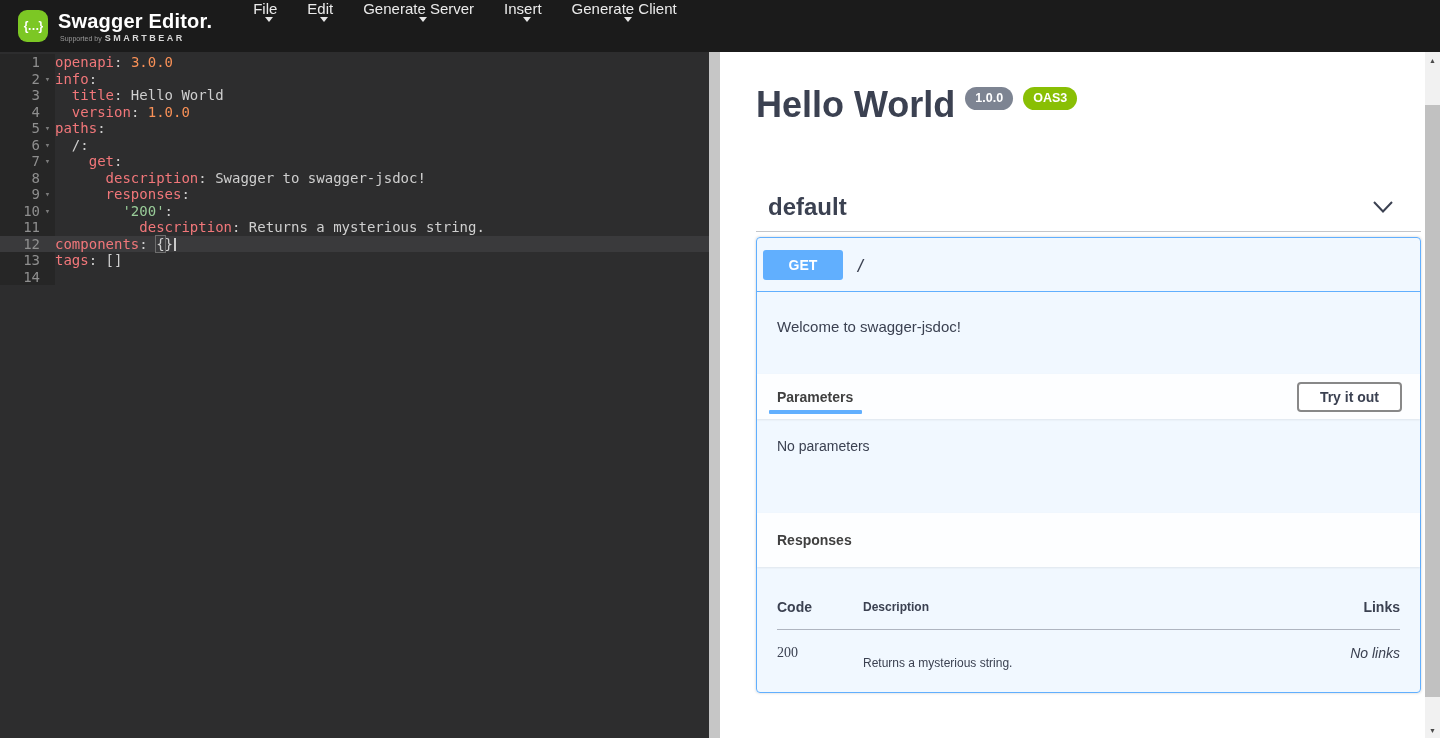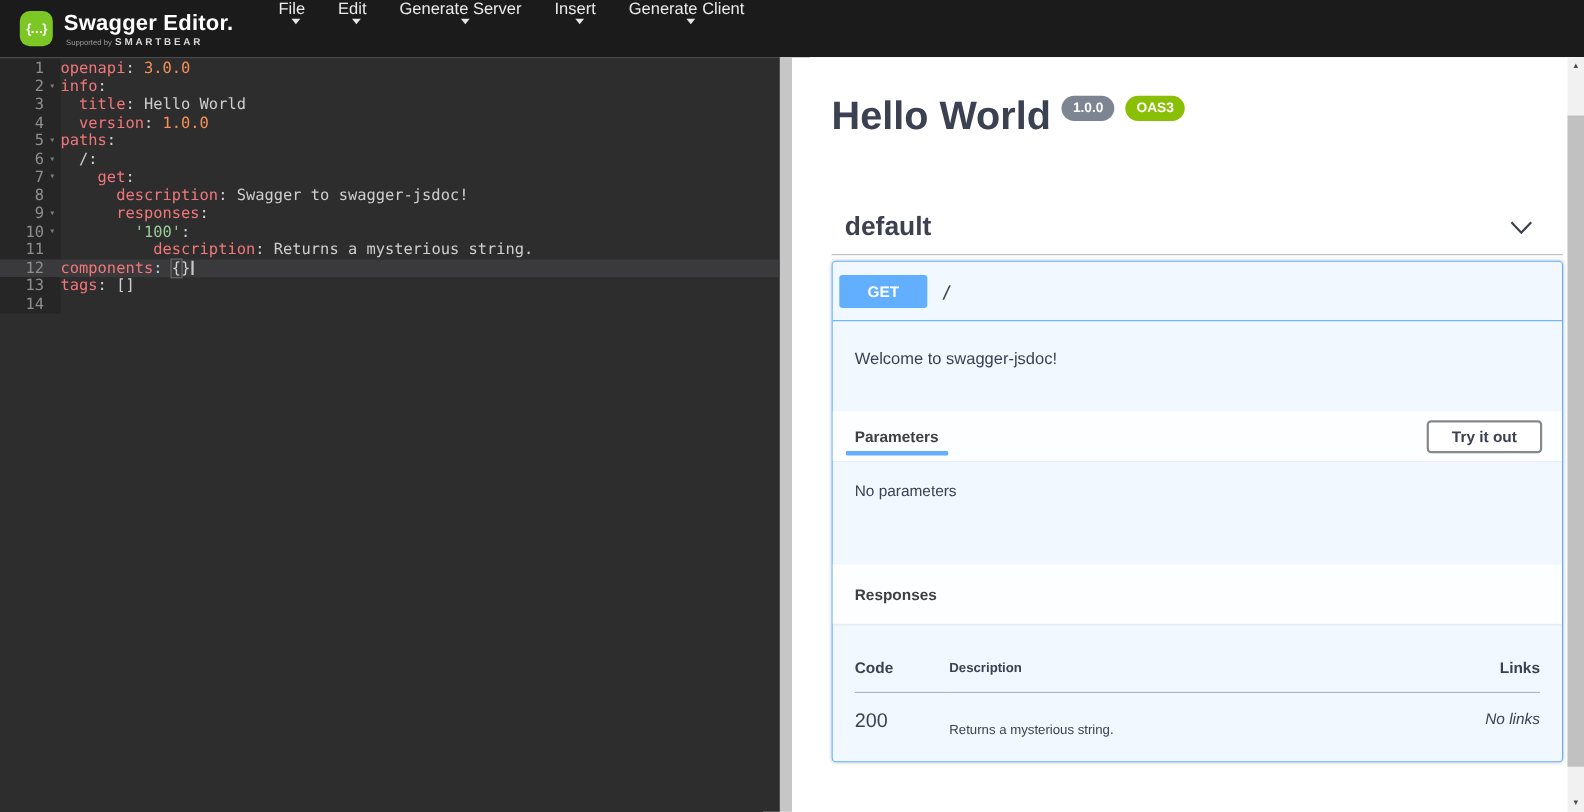--- a/index.html
+++ b/index.html
@@ -87,21 +87,21 @@
   .no-params { height:94px; padding:19px 20px; font-size:14px; color:#3b4151; }
 
   .table-wrap { padding:20px 20px 22px 20px; }
   table.responses { width:100%; border-collapse:collapse; }
   .responses th { text-align:left; color:#3b4151; font-weight:700;
                   padding:12px 0 14px 0; border-bottom:1px solid rgba(59,65,81,.2); }
   .th-code { font-size:14px; width:86px; }
   .th-desc { font-size:12px; }
   .th-links { font-size:14px; text-align:right !important; width:120px; }
   .responses td { vertical-align:top; padding-top:15px; color:#3b4151; }
-  .td-code { font-size:18px; }
+  .td-code { font-size:14px;font-family:Liberation Serif, serif; }
   .td-desc { font-size:12px; padding-top:26px !important; }
   .td-links { font-size:14px; font-style:italic; text-align:right; }
 
   
   .scrollbar { position:absolute; right:0; top:52px; width:15px; height:686px; background:#f1f1f1; }
   .scroll-btn { position:absolute; left:0; width:15px; height:16px; display:flex;
                 align-items:center; justify-content:center; font-size:7px; color:#4a4a4a; }
   .scroll-btn.up { top:0; }
   .scroll-btn.down { bottom:0; }
   .scroll-thumb { position:absolute; left:0; top:53px; width:15px; height:592px; background:#c1c1c1; }
@@ -145,21 +145,21 @@
   <div class="editor-lines">
       <div class="line"><span class="gutter"><span class="ln">1</span><span class="fold"></span></span><span class="code"><span class="t-key">openapi</span><span class="t-plain">: </span><span class="t-num">3.0.0</span></span></div>
       <div class="line"><span class="gutter"><span class="ln">2</span><span class="fold">▾</span></span><span class="code"><span class="t-key">info</span><span class="t-plain">:</span></span></div>
       <div class="line"><span class="gutter"><span class="ln">3</span><span class="fold"></span></span><span class="code"><span class="t-plain">  </span><span class="t-key">title</span><span class="t-plain">: Hello World</span></span></div>
       <div class="line"><span class="gutter"><span class="ln">4</span><span class="fold"></span></span><span class="code"><span class="t-plain">  </span><span class="t-key">version</span><span class="t-plain">: </span><span class="t-num">1.0.0</span></span></div>
       <div class="line"><span class="gutter"><span class="ln">5</span><span class="fold">▾</span></span><span class="code"><span class="t-key">paths</span><span class="t-plain">:</span></span></div>
       <div class="line"><span class="gutter"><span class="ln">6</span><span class="fold">▾</span></span><span class="code"><span class="t-plain">  /:</span></span></div>
       <div class="line"><span class="gutter"><span class="ln">7</span><span class="fold">▾</span></span><span class="code"><span class="t-plain">    </span><span class="t-key">get</span><span class="t-plain">:</span></span></div>
       <div class="line"><span class="gutter"><span class="ln">8</span><span class="fold"></span></span><span class="code"><span class="t-plain">      </span><span class="t-key">description</span><span class="t-plain">: Swagger to swagger-jsdoc!</span></span></div>
       <div class="line"><span class="gutter"><span class="ln">9</span><span class="fold">▾</span></span><span class="code"><span class="t-plain">      </span><span class="t-key">responses</span><span class="t-plain">:</span></span></div>
-      <div class="line"><span class="gutter"><span class="ln">10</span><span class="fold">▾</span></span><span class="code"><span class="t-plain">        </span><span class="t-str">'100'</span><span class="t-plain">:</span></span></div>
+      <div class="line"><span class="gutter"><span class="ln">10</span><span class="fold">▾</span></span><span class="code"><span class="t-plain">        </span><span class="t-str">'200'</span><span class="t-plain">:</span></span></div>
       <div class="line"><span class="gutter"><span class="ln">11</span><span class="fold"></span></span><span class="code"><span class="t-plain">          </span><span class="t-key">description</span><span class="t-plain">: Returns a mysterious string.</span></span></div>
       <div class="line active"><span class="gutter"><span class="ln">12</span><span class="fold"></span></span><span class="code"><span class="t-key">components</span><span class="t-plain">: </span><span class="t-bracket">{</span><span class="t-plain">}</span><span class="cursor"></span></span></div>
       <div class="line"><span class="gutter"><span class="ln">13</span><span class="fold"></span></span><span class="code"><span class="t-key">tags</span><span class="t-plain">: []</span></span></div>
       <div class="line"><span class="gutter"><span class="ln">14</span><span class="fold"></span></span><span class="code"></span></div>
     </div>
 </div>
 
 <div class="splitter"></div>
 
 <div class="preview">

